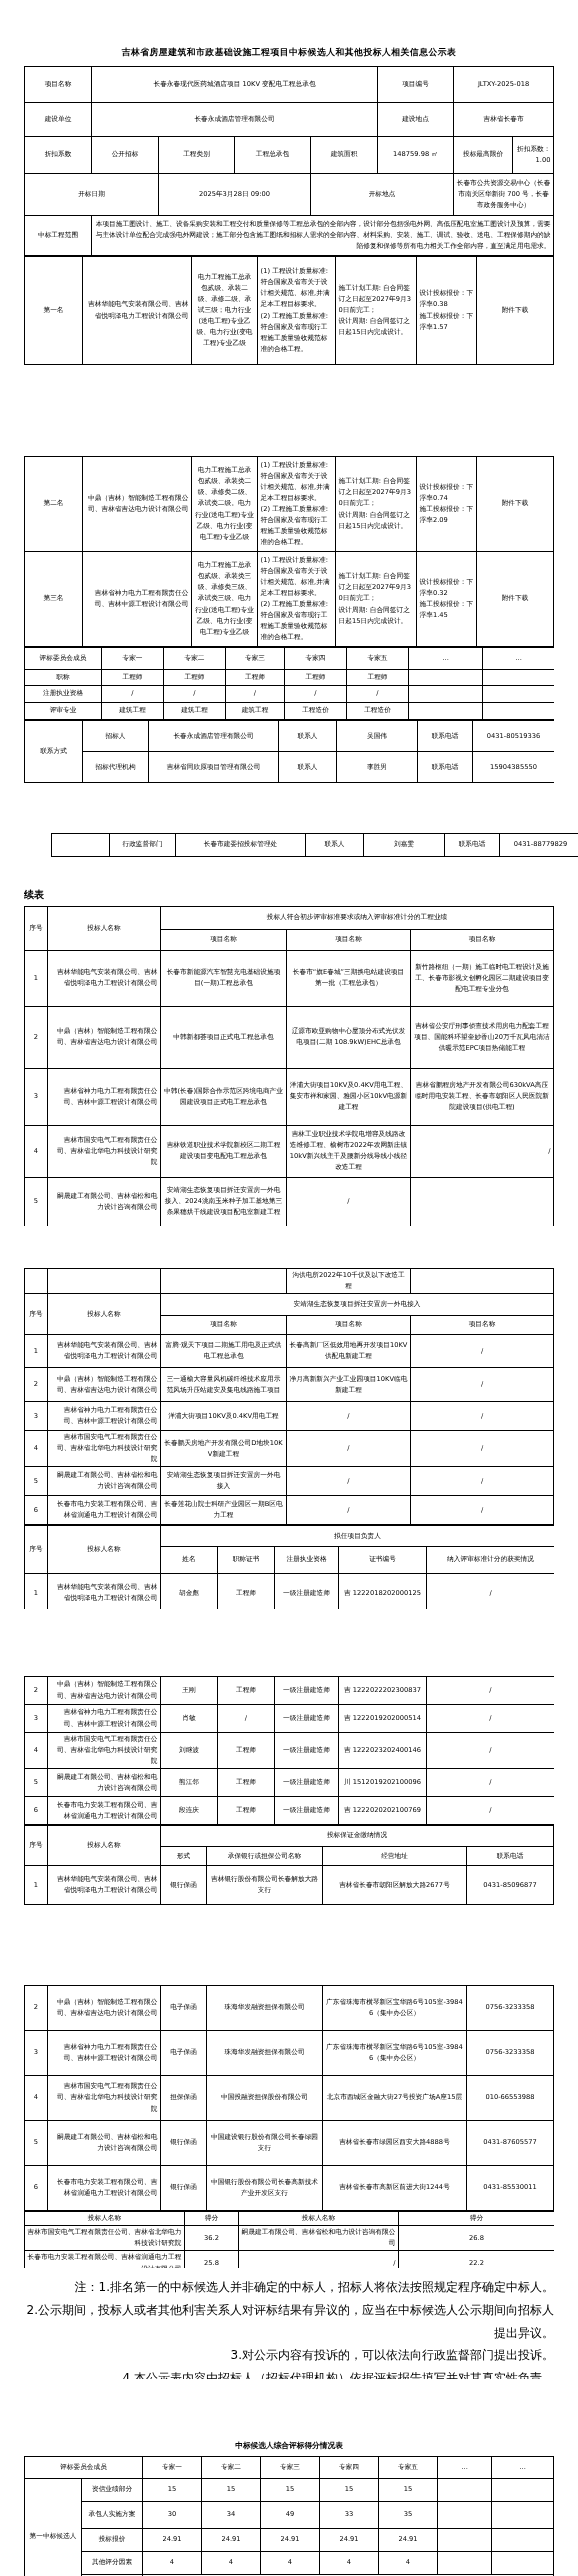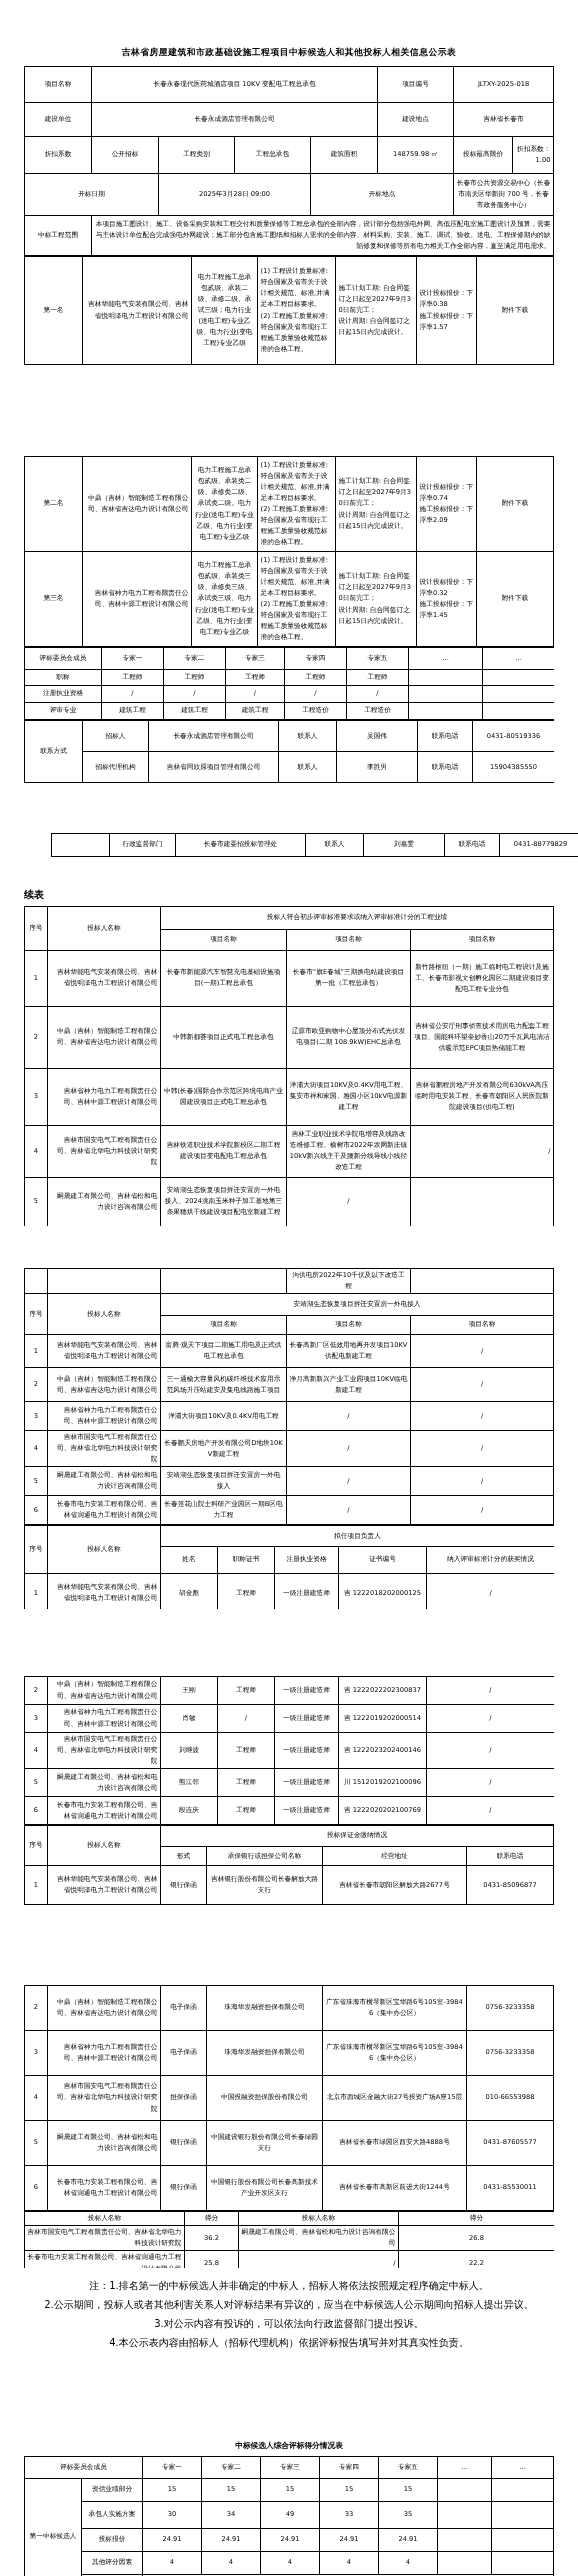--- a/index.html
+++ b/index.html
@@ -8,21 +8,21 @@
   .sec{position:absolute;left:24px;width:530px;overflow:hidden;}
   h1.doc-title{font-size:8.8px;font-weight:bold;text-align:center;margin:0;letter-spacing:0.5px;}
   .xubiao{font-size:10px;font-weight:bold;text-align:left;}
   table{border-collapse:collapse;table-layout:fixed;width:530px;}
   td{border:0.5px solid #000;font-size:6.7px;line-height:1.65;text-align:center;
      vertical-align:middle;padding:1px 2.6px;word-break:break-all;}
   .tL{text-align:right;}
   .pre{white-space:pre-line;text-align:left;}
   .nametd{text-align:right;}
   .score-title{font-size:7.7px;font-weight:bold;text-align:center;margin:0;}
-  .notes div{font-size:10px;line-height:1.9;text-align:center;word-break:break-all;}
+  .notes div{font-size:12px;line-height:1.9;text-align:right;word-break:break-all;}
   .grp{font-weight:normal;}
   a.attach{color:#000;text-decoration:none;cursor:pointer;}
 </style>
 </head>
 <body>
 
 <div class="page">
 
   <div class="sec" style="top:47px;">
     <h1 class="doc-title">吉林省房屋建筑和市政基础设施工程项目中标候选人和其他投标人相关信息公示表</h1>

